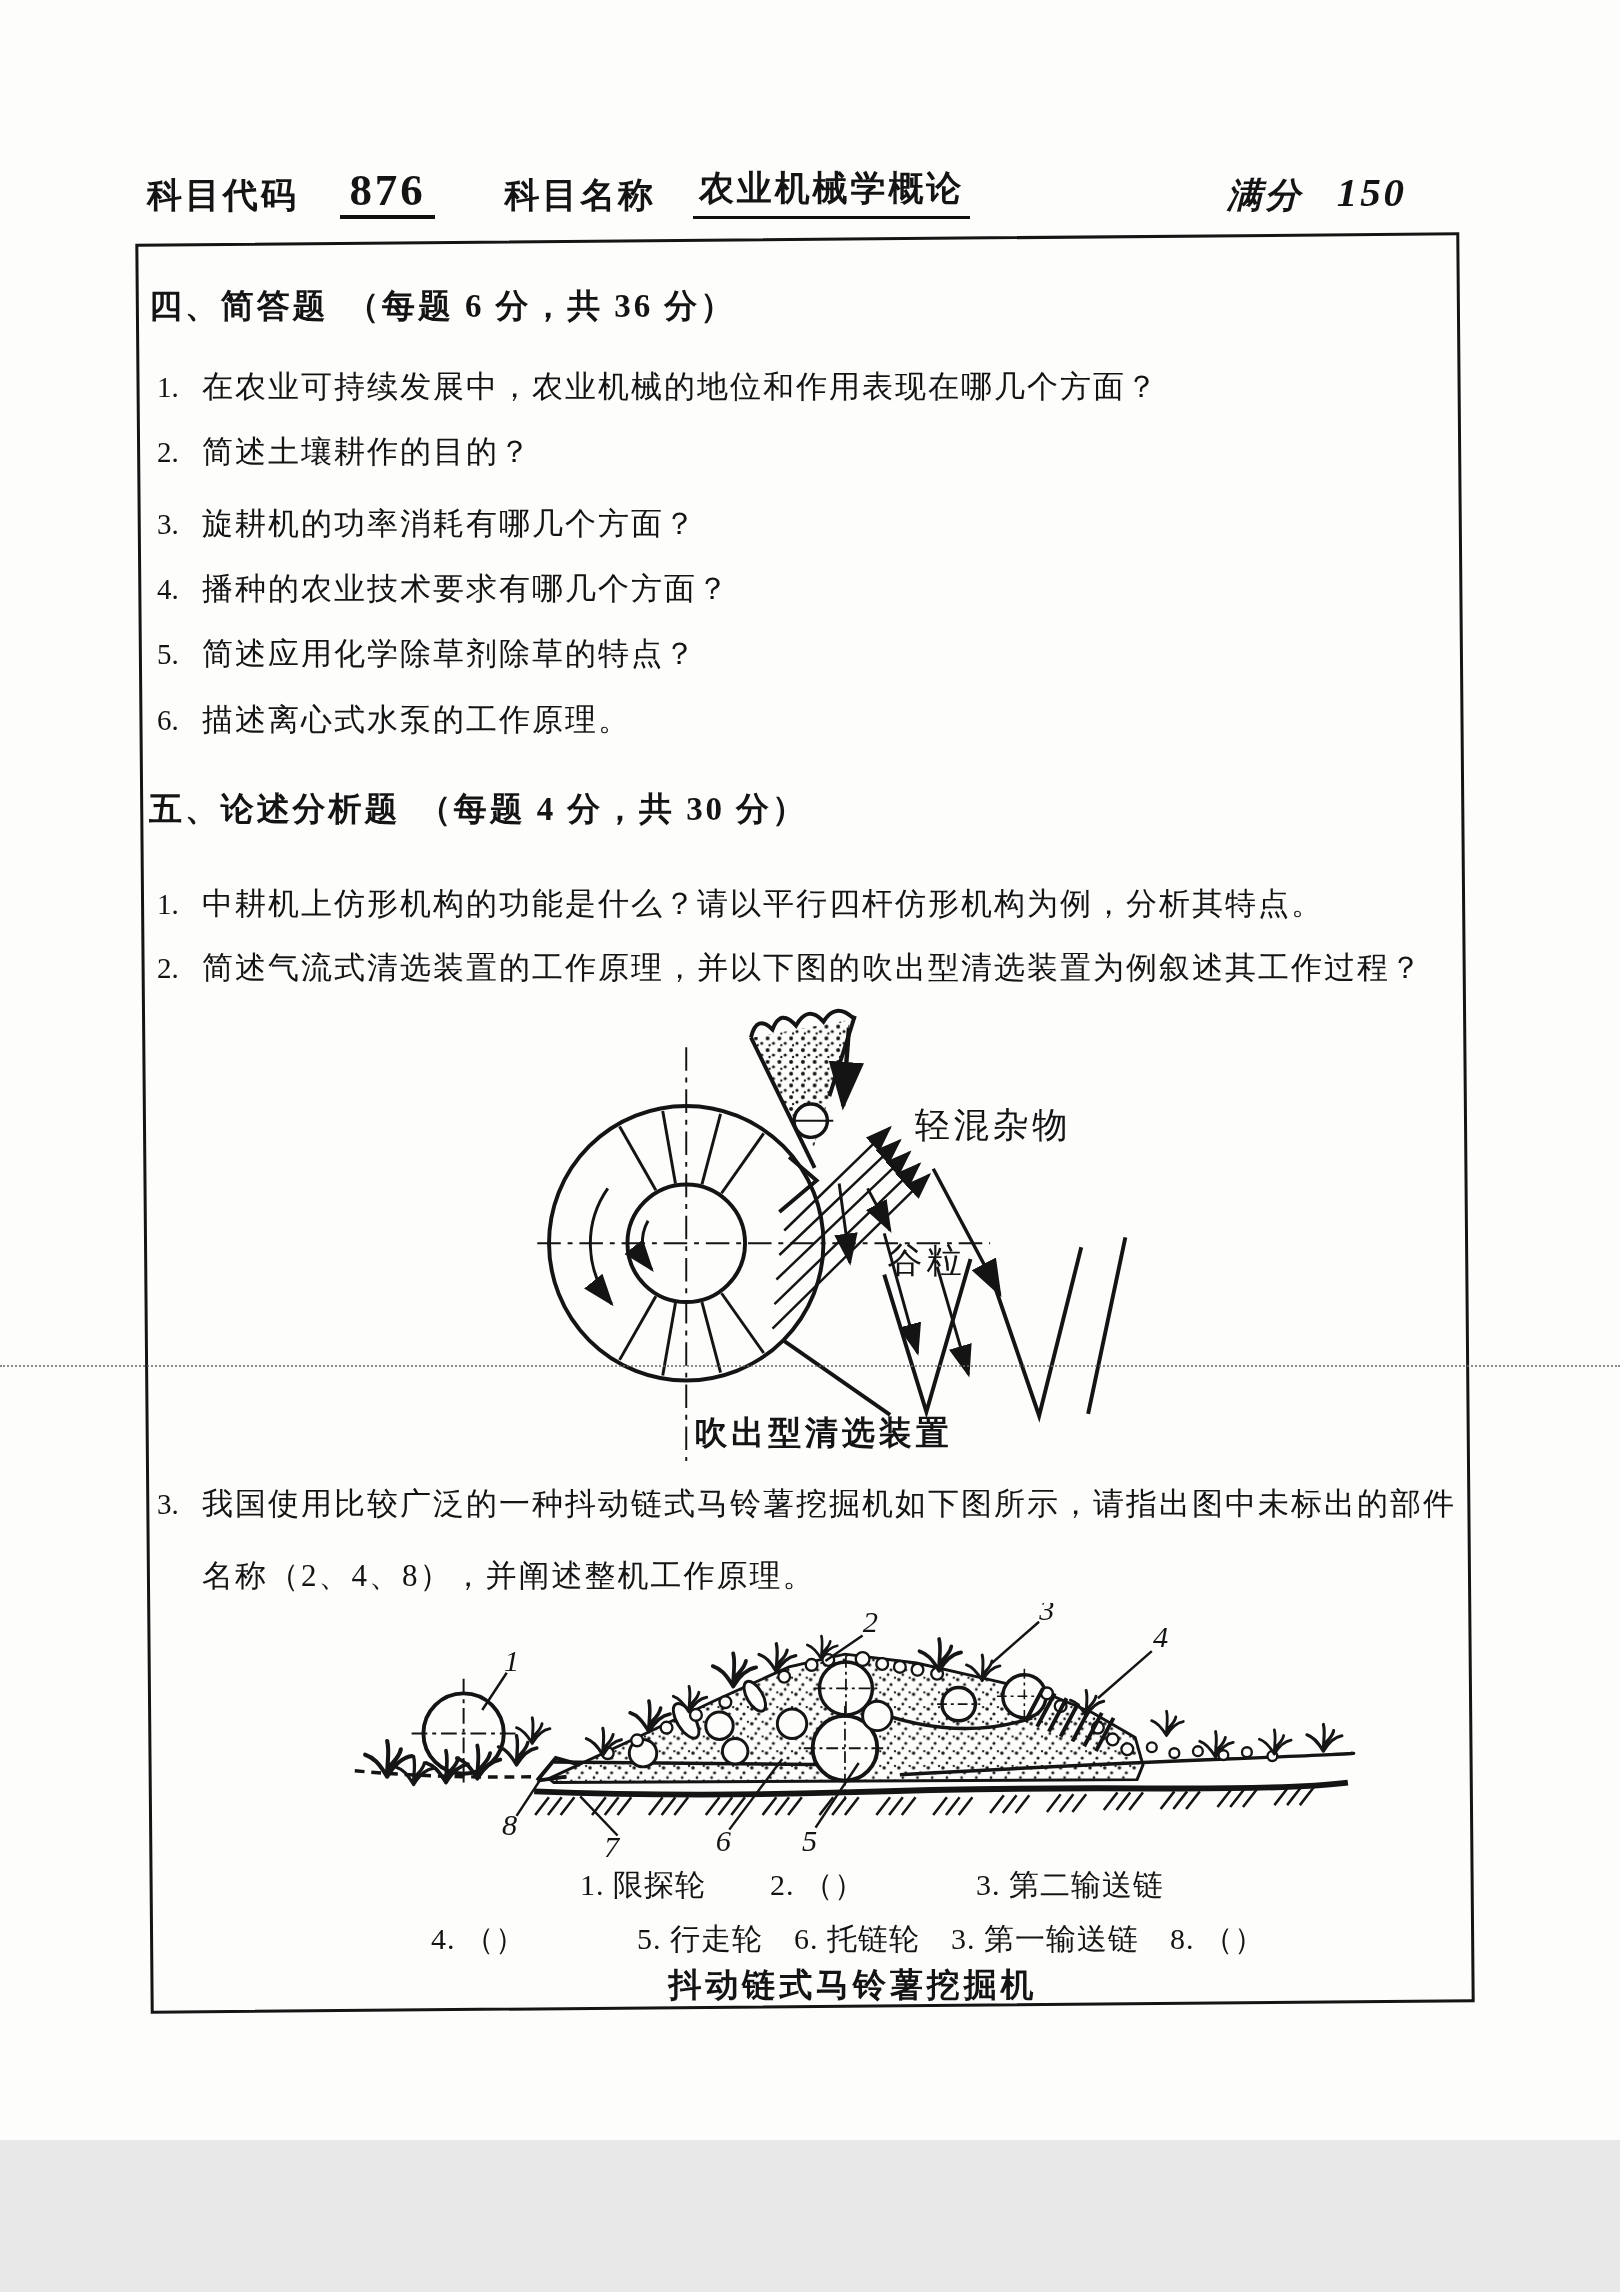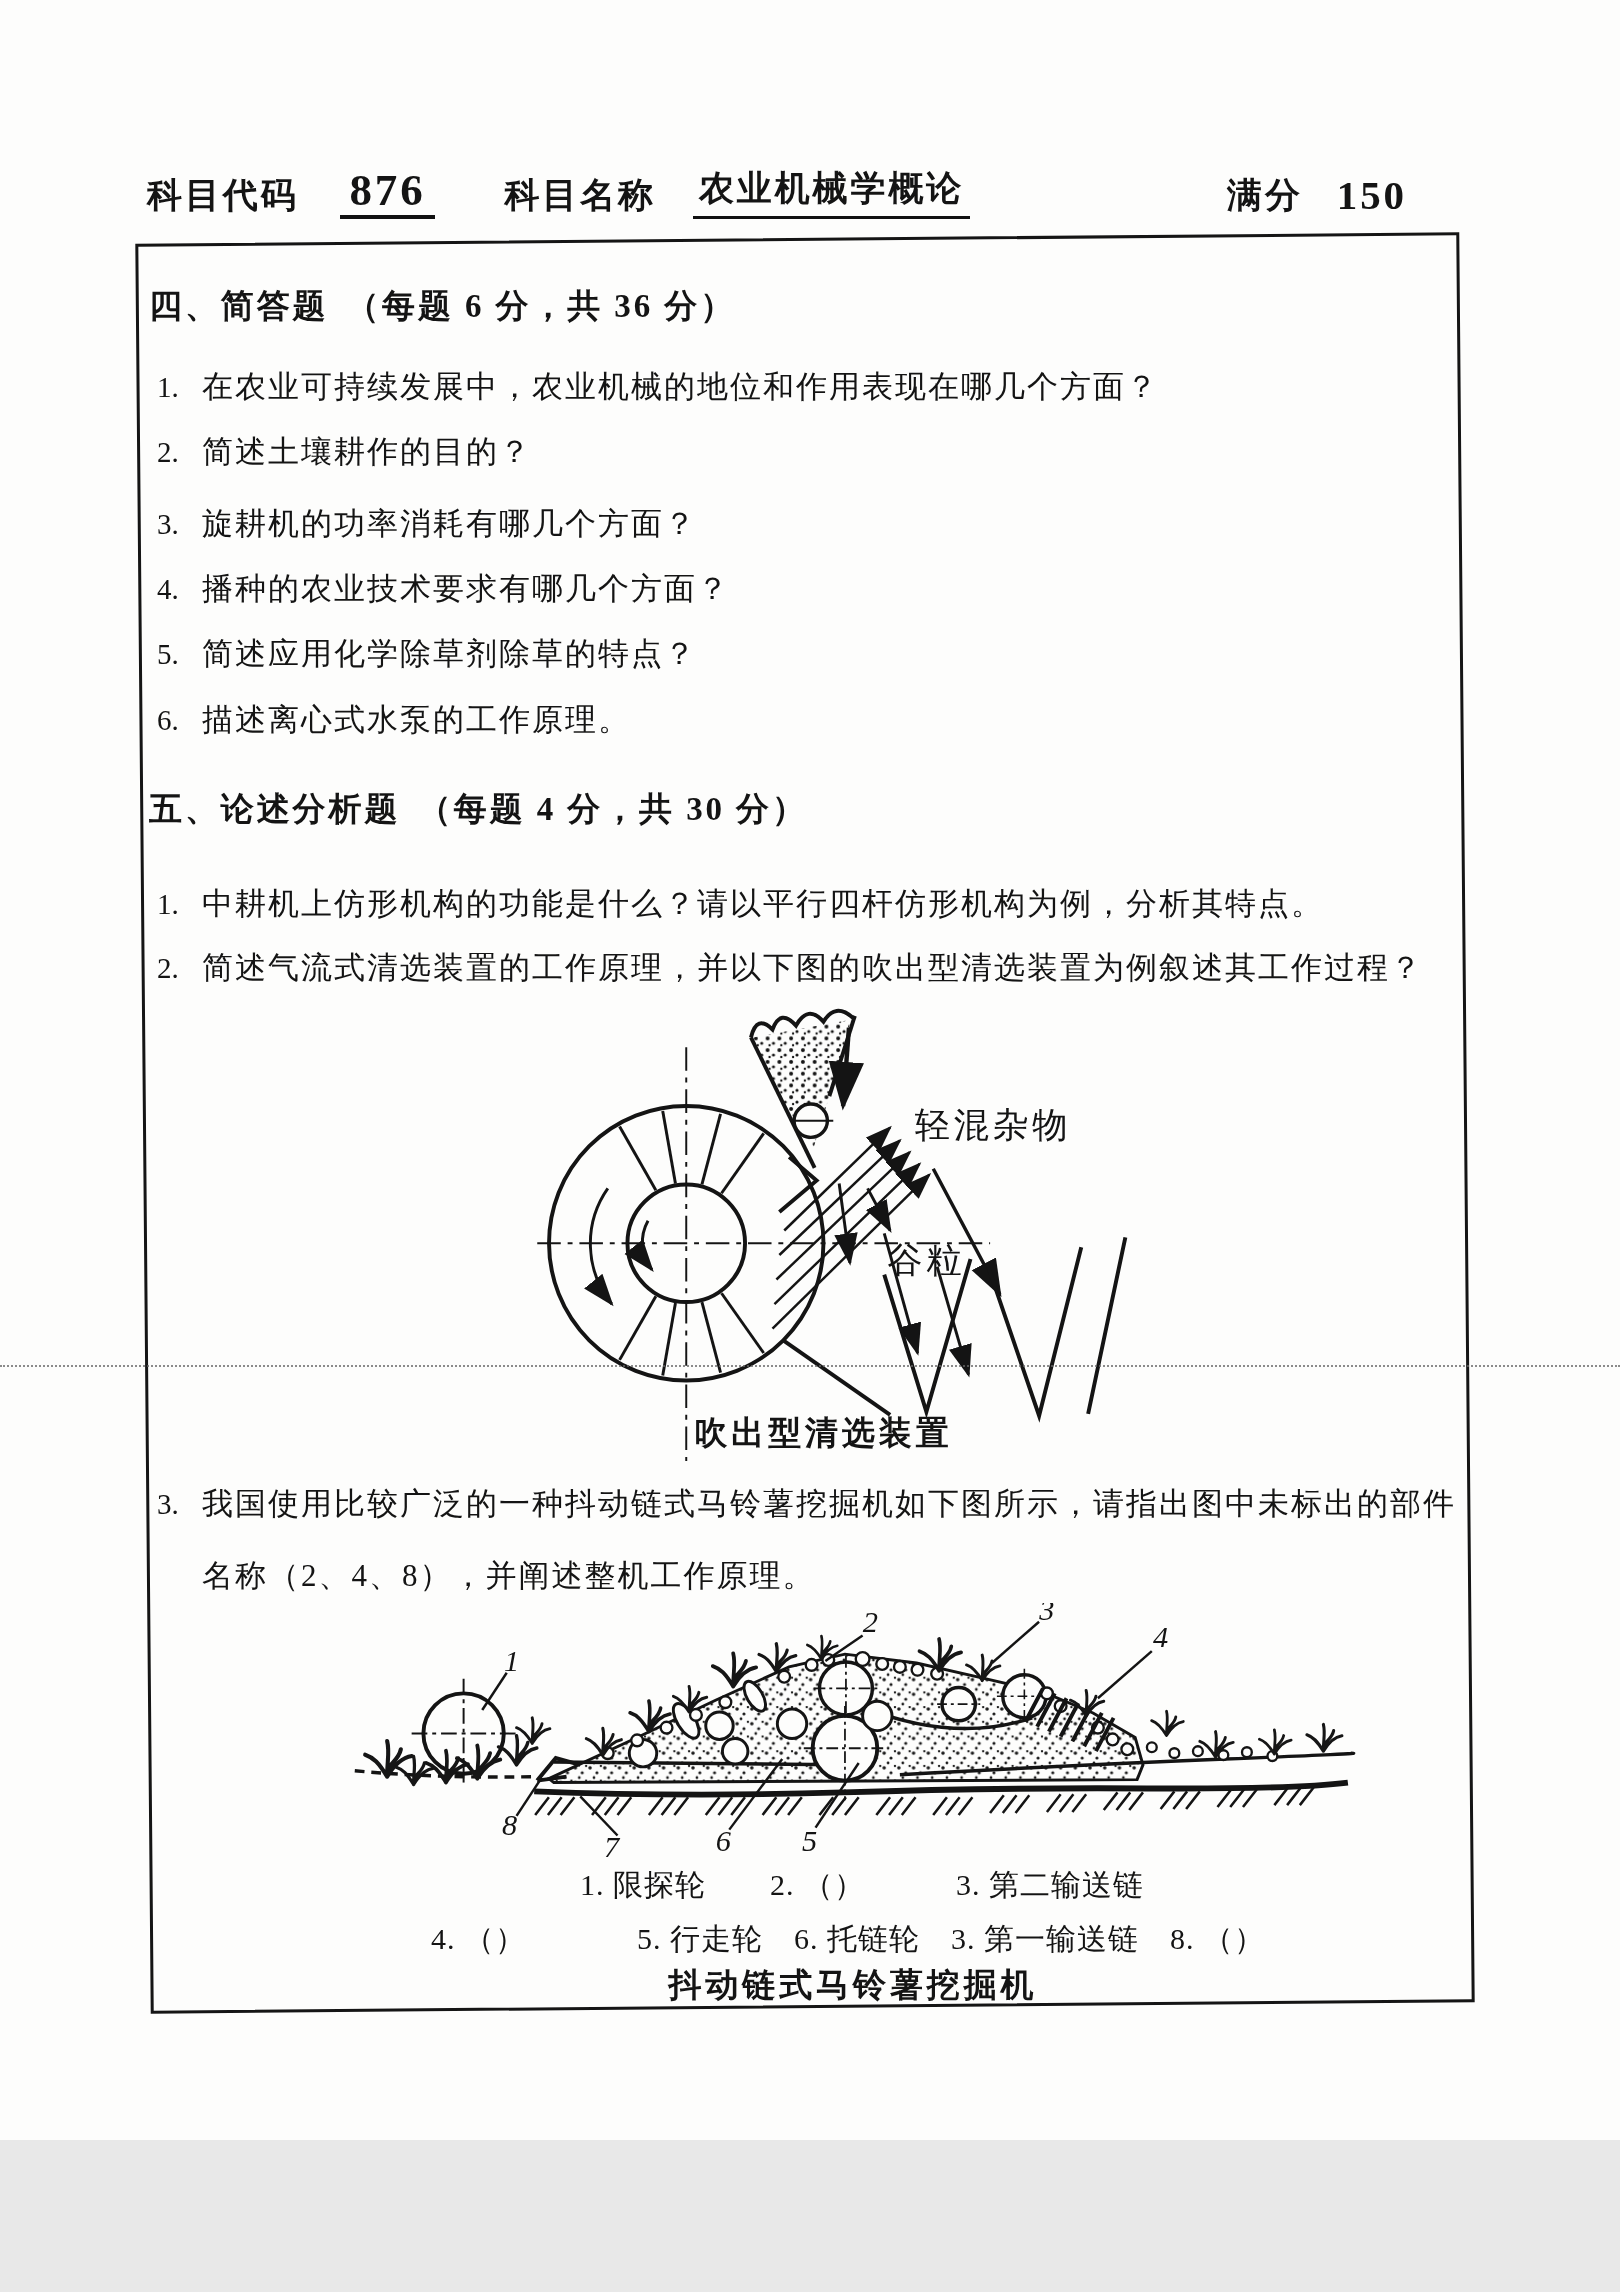--- a/index.html
+++ b/index.html
@@ -14,41 +14,41 @@
   }
   
   .exam-header{
     position:absolute;left:147px;top:165px;width:1260px;
     display:flex;align-items:flex-end;
     font-size:35px;font-weight:bold;letter-spacing:2.9px;white-space:nowrap;
   }
   .code-value{font-size:45px;line-height:1;margin-left:41px;padding:0 9.8px 2px;border-bottom:4.9px solid #111;}
   .name-label{margin-left:69px;}
   .name-value{margin-left:37px;padding:0 5.9px 3.9px;border-bottom:3.9px solid #111;}
-  .score-group{margin-left:auto;display:flex;align-items:center;}
+  .score-group{margin-left:auto;display:flex;align-items:flex-start;font-style:italic;}
   .score-value{font-size:41px;line-height:1;margin-left:34px;}
   
   .exam-box{
     position:absolute;left:143px;top:238px;width:1318px;height:1764px;
     border:3.9px solid #151515;
     transform:rotate(-0.5deg);
   }
   
   .sec-heading{position:absolute;left:149px;font-size:33px;font-weight:bold;letter-spacing:2.9px;white-space:nowrap;}
   .sec-note{margin-left:17.6px;}
   .q{position:absolute;left:157px;font-size:31px;letter-spacing:2px;white-space:nowrap;}
   .qn{display:inline-block;width:45px;font-size:29px;letter-spacing:0;}
   .q-cont{position:absolute;left:202px;font-size:31px;letter-spacing:2px;white-space:nowrap;}
   
   .fig-svg{position:absolute;}
   .fig-caption{position:absolute;font-size:33px;font-weight:bold;letter-spacing:3.9px;text-align:center;white-space:nowrap;}
   .fold-line{position:absolute;left:0;top:1365px;width:1620px;border-top:2px dotted #666;opacity:.75;}
   .parts-row{position:absolute;display:flex;font-size:30px;letter-spacing:1px;white-space:nowrap;}
   .parts-row-1{left:580px;top:1865px;gap:64px;}
-  .parts-row-1 .p-item:nth-child(3){margin-left:27px;}
+  .parts-row-1 .p-item:nth-child(3){margin-left:47px;}
   .parts-row-2{left:431px;top:1919px;gap:31px;}
   .parts-row-2 .p-item:nth-child(2){margin-left:80px;}
   
   .page-footer{position:absolute;left:0;top:2168px;width:1620px;text-align:center;font-size:30px;letter-spacing:9.8px;}
   svg text{font-family:"Liberation Serif","DejaVu Serif",serif;fill:#141414;}
 </style>
 </head>
 <body>
 
 <div class="page">

